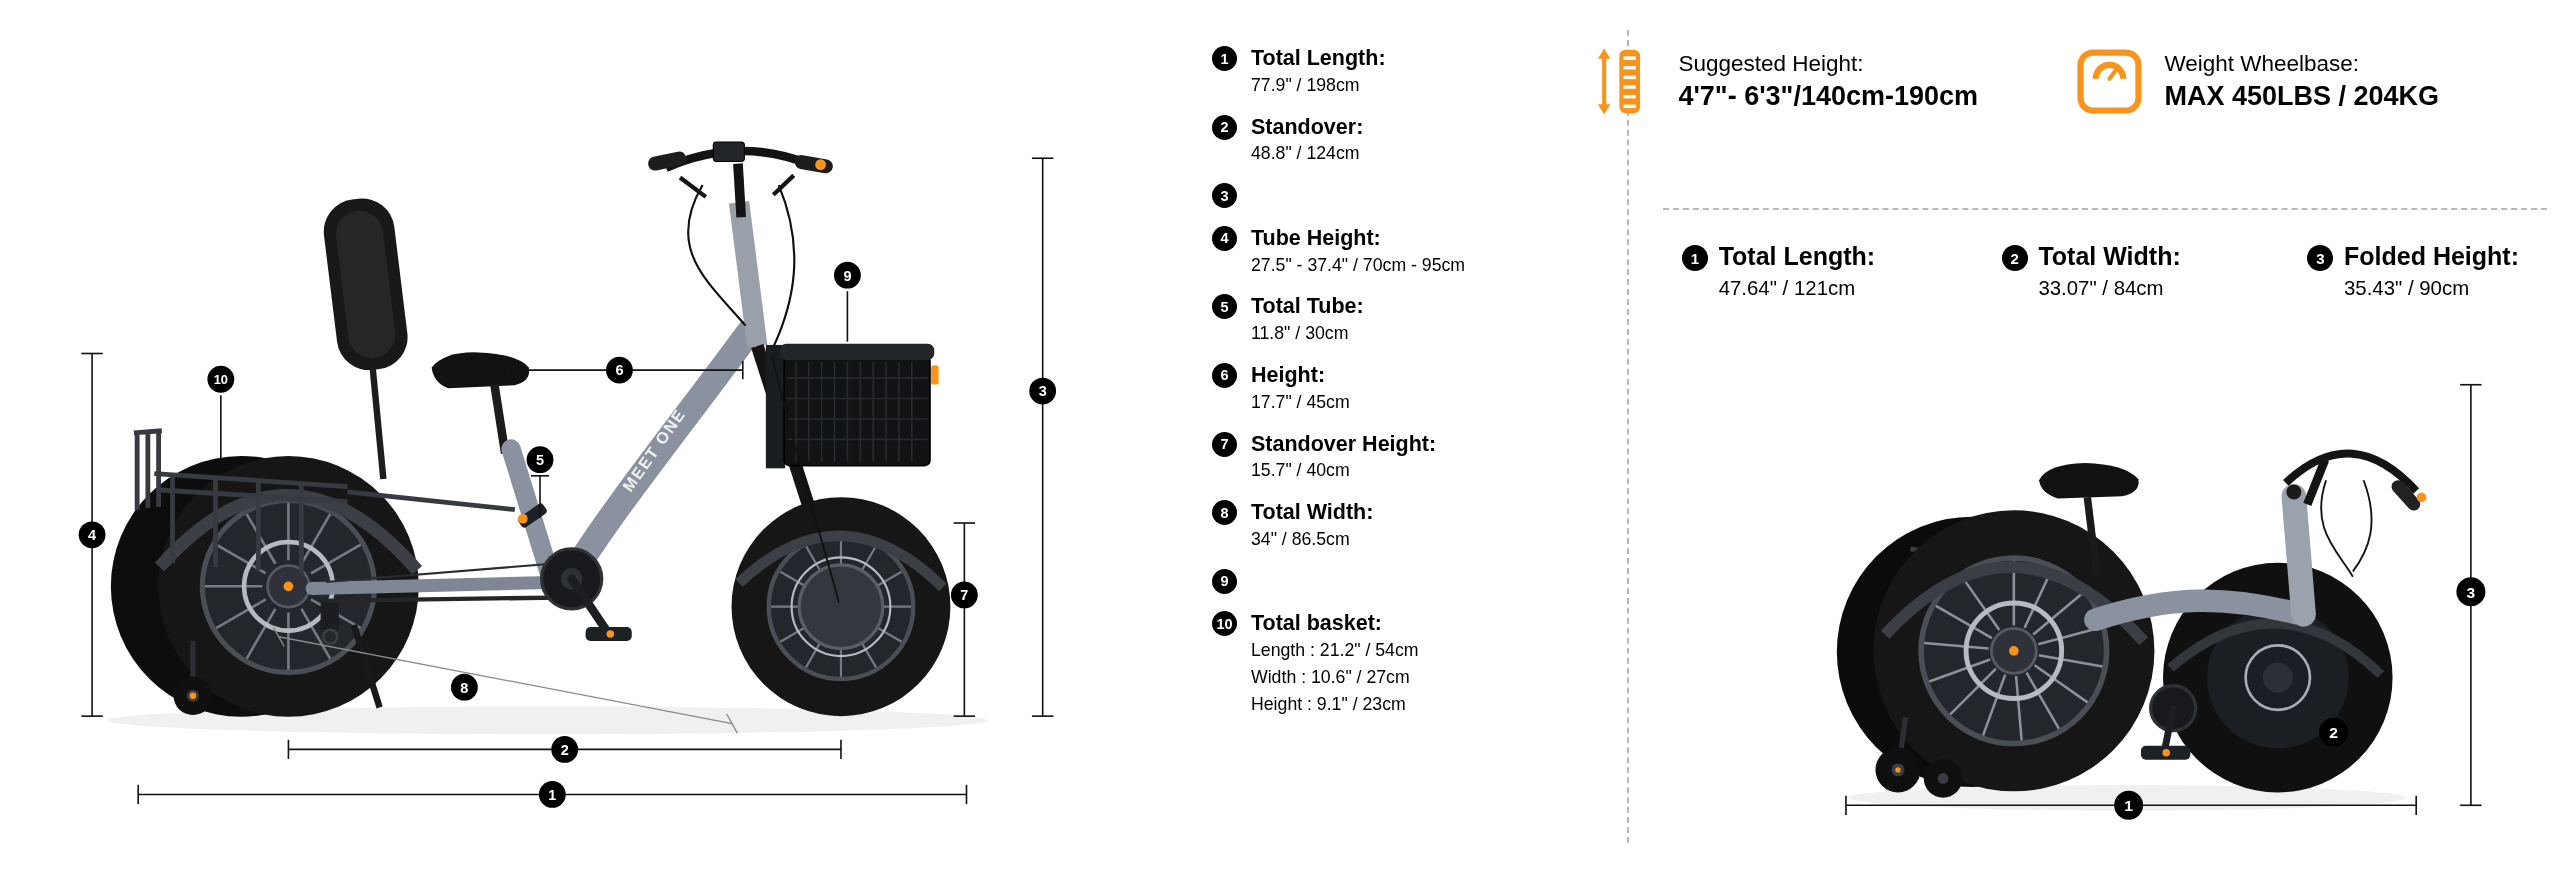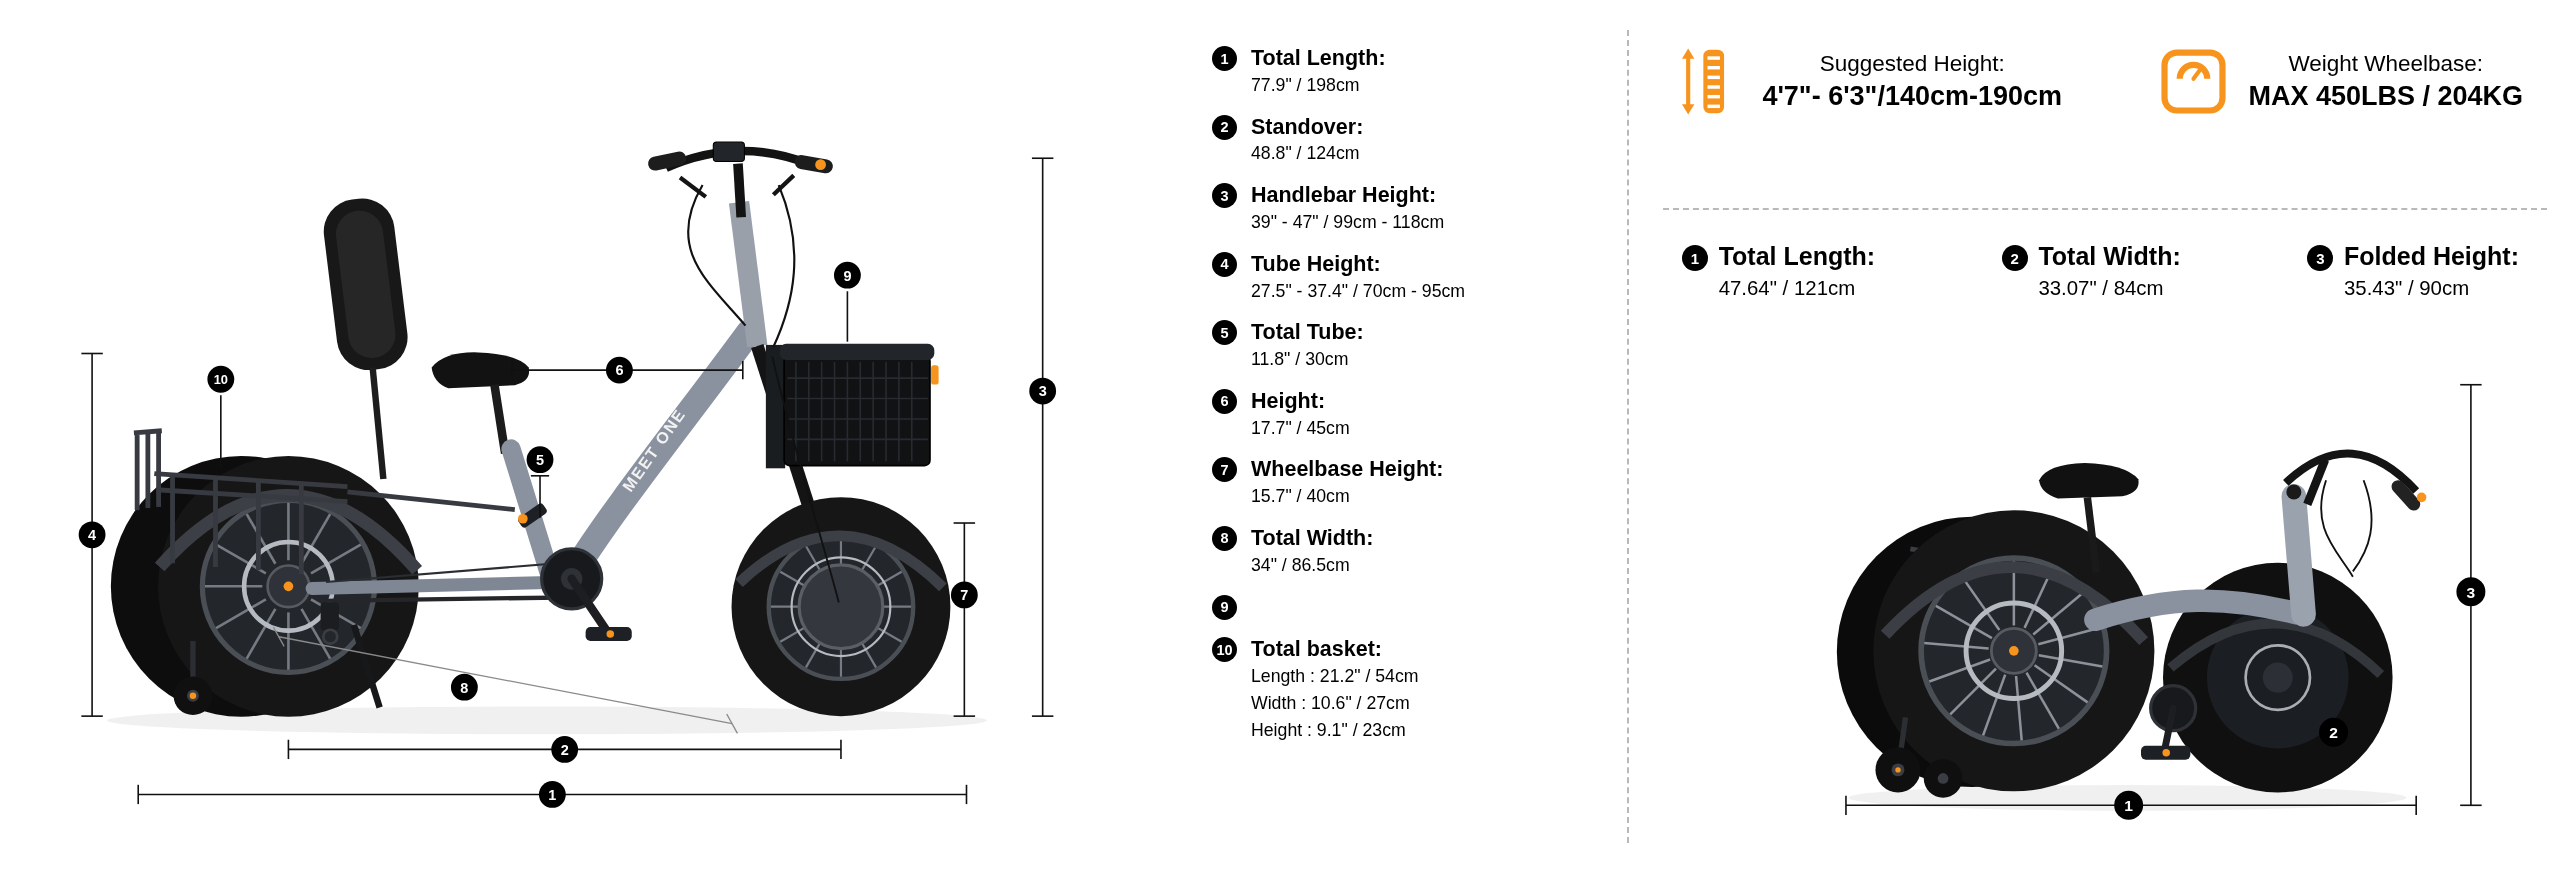--- a/index.html
+++ b/index.html
@@ -28,21 +28,21 @@
     display: flex; align-items: center; justify-content: center;
   }
   .spec-label { font-size: 21.5px; font-weight: 700; line-height: 1.12; }
   .spec-line { font-size: 17.7px; line-height: 1.3; margin-top: 3.8px; }
 
   
   .v-divider { position: absolute; left: 1627px; top: 29.5px; height: 813px; width: 0; border-left: 2.1px dashed #b9b9b9; }
   .h-divider { position: absolute; left: 1663px; top: 208px; width: 884px; height: 0; border-top: 2.1px dashed #b9b9b9; }
 
   
-  .right-top { position: absolute; left: 1673px; top: 47px; width: 880px; display: flex; gap: 97px; align-items: center; text-align: center; }
+  .right-top { position: absolute; left: 1589px; top: 47px; width: 880px; display: flex; gap: 97px; align-items: center; }
   .callout { display: flex; align-items: center; gap: 20.4px; }
   .callout-icon { width: 69px; height: 69px; flex: 0 0 auto; }
   .callout-icon svg { width: 100%; height: 100%; display: block; }
   .callout-label { font-size: 22.5px; line-height: 1.15; }
   .callout-value { font-size: 27px; font-weight: 700; margin-top: 4.3px; white-space: nowrap; }
 
   
   .folded-specs { position: absolute; left: 1682px; top: 243px; width: 837px; display: flex; justify-content: space-between; }
   .folded-item { display: flex; gap: 10.7px; align-items: flex-start; }
   .folded-badge {
@@ -281,24 +281,20 @@
     </div>
     <div class="spec-item">
       <div class="badge">2</div>
       <div class="spec-text">
           <div class="spec-label">Standover:</div>
         <div class="spec-line">48.8" / 124cm</div>
         </div>
     </div>
     <div class="spec-item">
       <div class="badge">3</div>
-      <div class="spec-text">
-          <div class="spec-label">Handlebar Height:</div>
-        <div class="spec-line">39" - 47" / 99cm - 118cm</div>
-        </div>
     </div>
     <div class="spec-item">
       <div class="badge">4</div>
       <div class="spec-text">
           <div class="spec-label">Tube Height:</div>
         <div class="spec-line">27.5" - 37.4" / 70cm - 95cm</div>
         </div>
     </div>
     <div class="spec-item">
       <div class="badge">5</div>
@@ -310,21 +306,21 @@
     <div class="spec-item">
       <div class="badge">6</div>
       <div class="spec-text">
           <div class="spec-label">Height:</div>
         <div class="spec-line">17.7" / 45cm</div>
         </div>
     </div>
     <div class="spec-item">
       <div class="badge">7</div>
       <div class="spec-text">
-          <div class="spec-label">Wheelbase Height:</div>
+          <div class="spec-label">Standover Height:</div>
         <div class="spec-line">15.7" / 40cm</div>
         </div>
     </div>
     <div class="spec-item">
       <div class="badge">8</div>
       <div class="spec-text">
           <div class="spec-label">Total Width:</div>
         <div class="spec-line">34" / 86.5cm</div>
         </div>
     </div>

